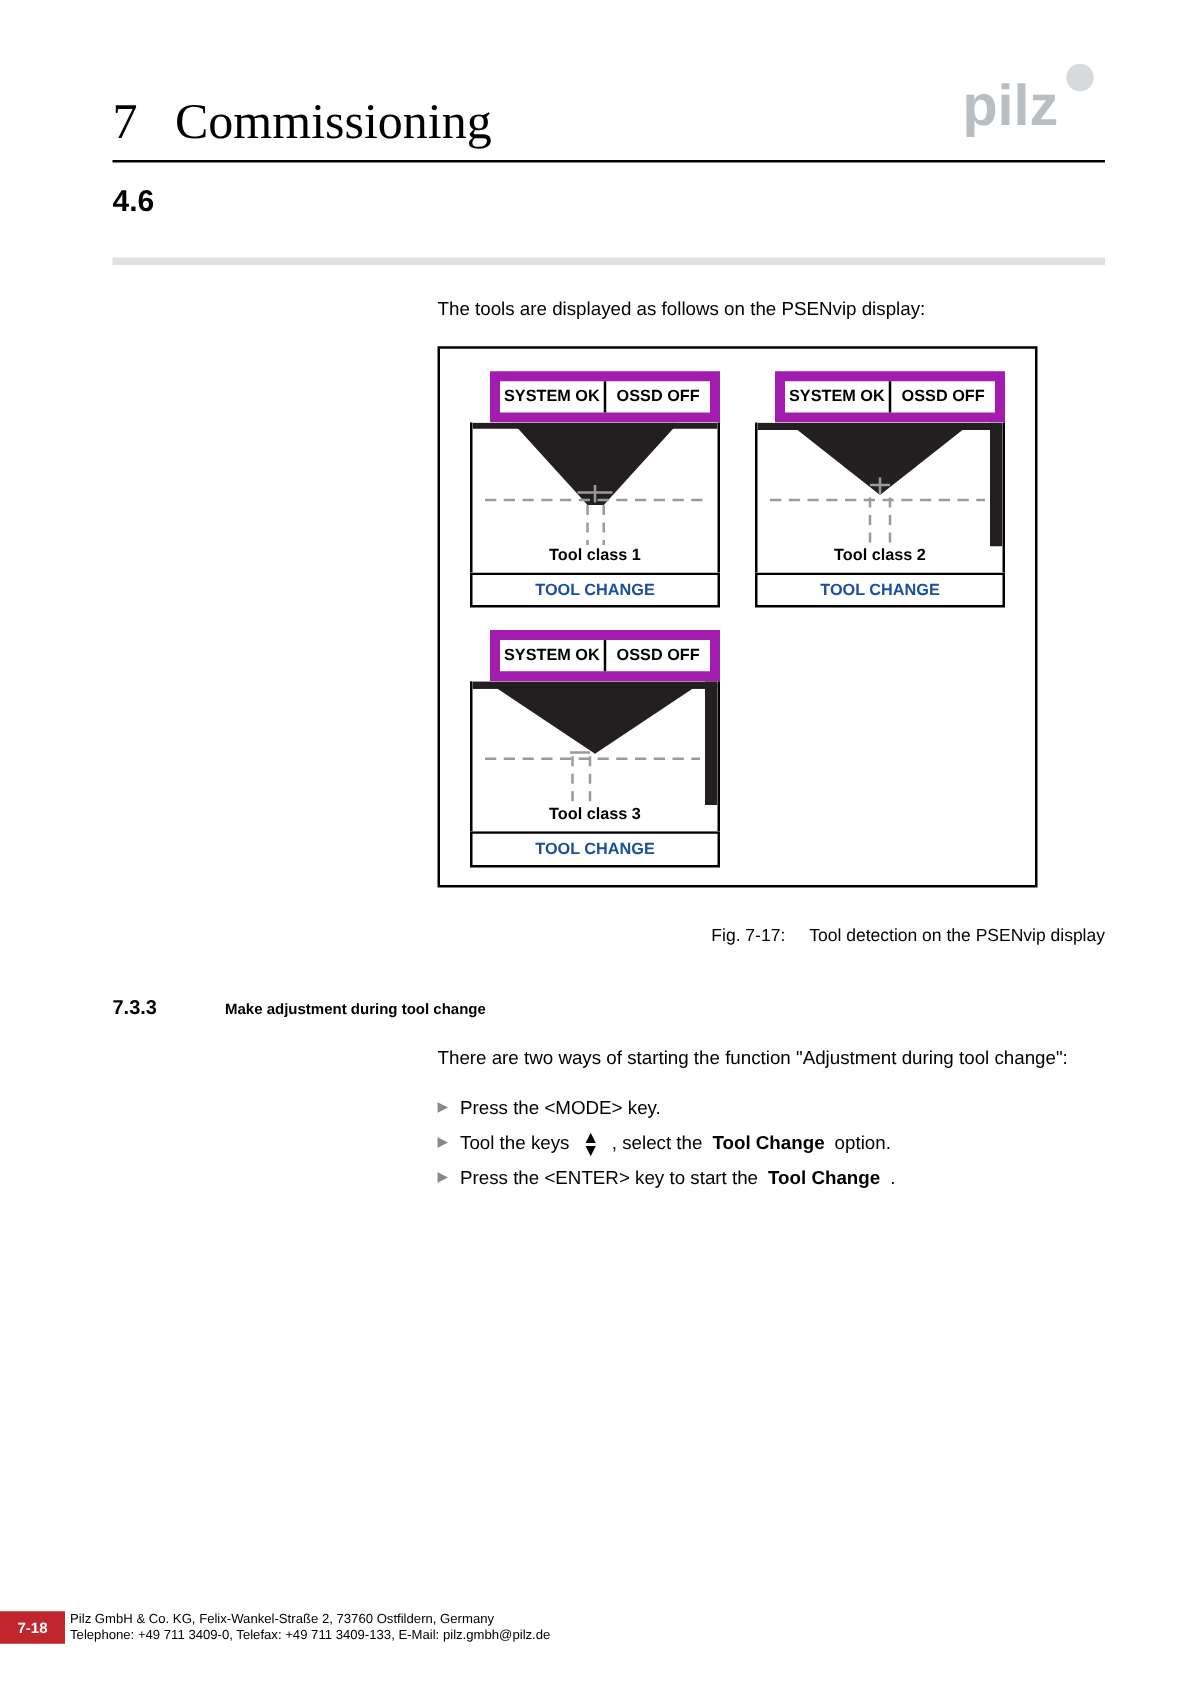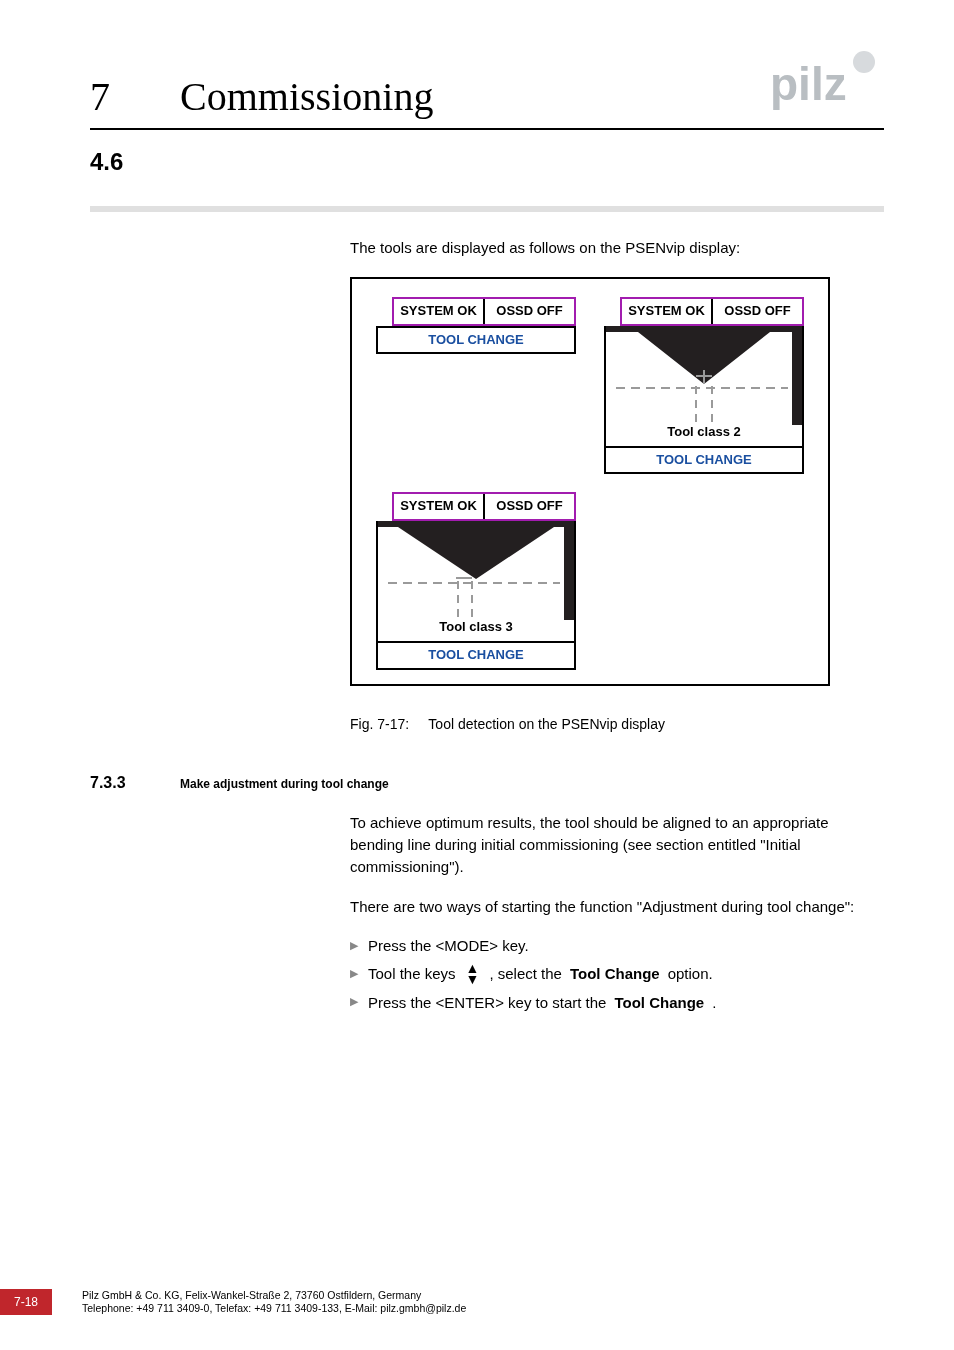--- a/index.html
+++ b/index.html
@@ -1,45 +1,45 @@
 <!DOCTYPE html>
 <html><head>
 <meta charset="utf-8">
 <style>
   * { box-sizing: border-box; margin: 0; padding: 0; }
   html, body { width: 954px; height: 1350px; background: #fff; font-family: Arial, Helvetica, sans-serif; color: #000; }
   .page { position: relative; width: 954px; height: 1350px; padding: 50px 70px 40px 90px; }
   .header-row { display: flex; align-items: baseline; justify-content: space-between; border-bottom: 2px solid #000; padding-bottom: 8px; margin-bottom: 18px; }
   .header-left { display: flex; align-items: baseline; gap: 30px; }
   .chap-num { font-size: 40px; font-family: "Times New Roman", Times, serif; }
-  .chap-title { font-size: 40px; font-family: "Times New Roman", Times, serif; margin-left: 40px; }
+  .chap-title { font-size: 40px; font-family: "Times New Roman", Times, serif; }
   .logo { width: 120px; height: 60px; }
   .sec-row { display: flex; align-items: baseline; gap: 30px; margin-bottom: 30px; }
   .sec-num { font-size: 24px; font-weight: bold; }
   .sec-title { font-size: 24px; font-weight: bold; }
   .rule { height: 6px; background: #e0e0e0; margin: 30px 0 25px 0; }
   .body-col { margin-left: 260px; font-size: 15px; line-height: 1.45; }
   .body-col p { margin-bottom: 18px; }
   .fig-box { border: 2px solid #000; padding: 18px 14px 14px 14px; width: 480px; display: flex; flex-wrap: wrap; gap: 18px 28px; justify-content: center; }
   .disp { width: 200px; }
-  .disp-top { display: flex; border: 2px solid #a21caf; margin-left: 16px; }
+  .disp-top { display: flex; border: 8px solid #a21caf; margin-left: 16px; }
   .disp-top > div { flex: 1; text-align: center; font-weight: bold; font-size: 13px; padding: 3px 2px; }
   .disp-top > div:first-child { border-right: 2px solid #000; }
   .disp-img { border-left: 2px solid #000; border-right: 2px solid #000; height: 120px; position: relative; overflow: hidden; background: #fff; }
   .disp-label { position: absolute; bottom: 4px; left: 0; right: 0; text-align: center; font-weight: bold; font-size: 13px; }
   .disp-bottom { border: 2px solid #000; text-align: center; font-weight: bold; font-size: 13px; padding: 3px 2px; color: #1a4fa0; }
-  .fig-cap { text-align: left; margin: 28px 0 0 0; font-size: 14px; }
+  .fig-cap { text-align: right; margin: 28px 0 0 0; font-size: 14px; }
   .subsec-row { display: flex; align-items: baseline; gap: 30px; margin: 40px 0 20px 0; }
   .subsec-num { font-size: 16px; font-weight: bold; width: 60px; }
   .subsec-title { font-size: 12px; font-weight: bold; }
   .bullet-row { display: flex; gap: 8px; margin-bottom: 6px; align-items: center; flex-wrap: wrap; }
   .bullet-arrow { width: 10px; color: #888; font-size: 11px; }
   .arrowkeys { display: inline-flex; flex-direction: column; align-items: center; line-height: 0.8; font-size: 14px; margin: 0 2px; }
   .footer { position: absolute; bottom: 35px; left: 0; right: 0; display: flex; align-items: center; }
-  .pg-badge { background: #c0262c; color: #fff; font-size: 12px; padding: 6px 14px; margin-right: 30px; }
+  .pg-badge { background: #c0262c; color: #fff; font-size: 12px; padding: 6px 14px; margin-right: 4px; font-weight: bold; }
   .foot-text { font-size: 10.5px; line-height: 1.2; }
   .bold { font-weight: bold; }
 </style>
 </head>
 <body>
 
 <div class="page">
 
   <div class="header-row">
     <div class="header-left">
@@ -60,20 +60,32 @@
 
   <div class="body-col">
     <p>The tools are displayed as follows on the PSENvip display:</p>
 
     <div class="fig-box">
 
       <div class="disp">
         <div class="disp-top">
           <div>SYSTEM OK</div>
           <div>OSSD OFF</div>
+        </div>
+        <div class="disp-img">
+          <svg width="100%" height="100%" viewBox="0 0 196 120" style="position:absolute;top:0;left:0">
+            <polygon points="0,0 196,0 165,0 105,66 92,66 32,0" fill="#231f20"></polygon>
+            <rect x="0" y="0" width="196" height="5" fill="#231f20"></rect>
+            <line x1="10" y1="62" x2="186" y2="62" stroke="#9a9a9a" stroke-width="2" stroke-dasharray="9 6"></line>
+            <line x1="92" y1="66" x2="92" y2="98" stroke="#9a9a9a" stroke-width="2" stroke-dasharray="8 6"></line>
+            <line x1="105" y1="66" x2="105" y2="98" stroke="#9a9a9a" stroke-width="2" stroke-dasharray="8 6"></line>
+            <line x1="84" y1="56" x2="112" y2="56" stroke="#9a9a9a" stroke-width="2"></line>
+            <line x1="98" y1="50" x2="98" y2="64" stroke="#9a9a9a" stroke-width="2"></line>
+          </svg>
+          <div class="disp-label">Tool class 1</div>
         </div>
         <div class="disp-bottom">TOOL CHANGE</div>
       </div>
 
       <div class="disp">
         <div class="disp-top">
           <div>SYSTEM OK</div>
           <div>OSSD OFF</div>
         </div>
         <div class="disp-img">
@@ -119,21 +131,20 @@
       <span>Tool detection on the PSENvip display</span>
     </p>
   </div>
 
   <div class="subsec-row">
     <span class="subsec-num">7.3.3</span>
     <span class="subsec-title">Make adjustment during tool change</span>
   </div>
 
   <div class="body-col">
-    <p>To achieve optimum results, the tool should be aligned to an appropriate bending line during initial commissioning (see section entitled "Initial commissioning").</p>
     <p>There are two ways of starting the function "Adjustment during tool change":</p>
 
 
     <div class="bullet-row">
       <span class="bullet-arrow">▶</span>
       <span>Press the &lt;MODE&gt; key.</span>
     </div>
 
     <div class="bullet-row">
       <span class="bullet-arrow">▶</span>

